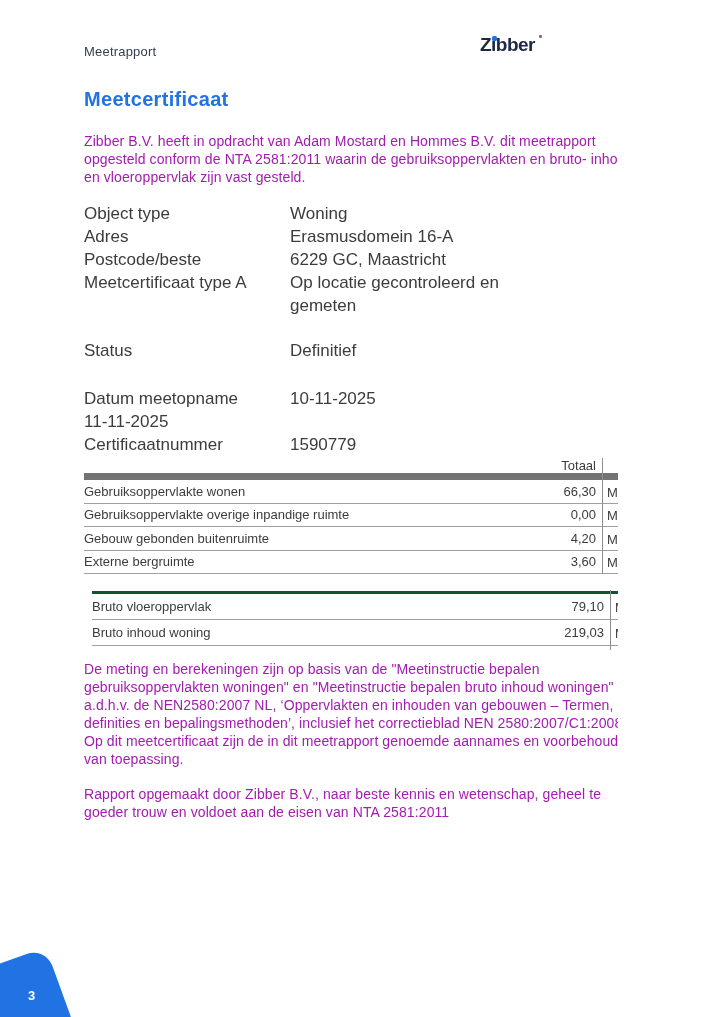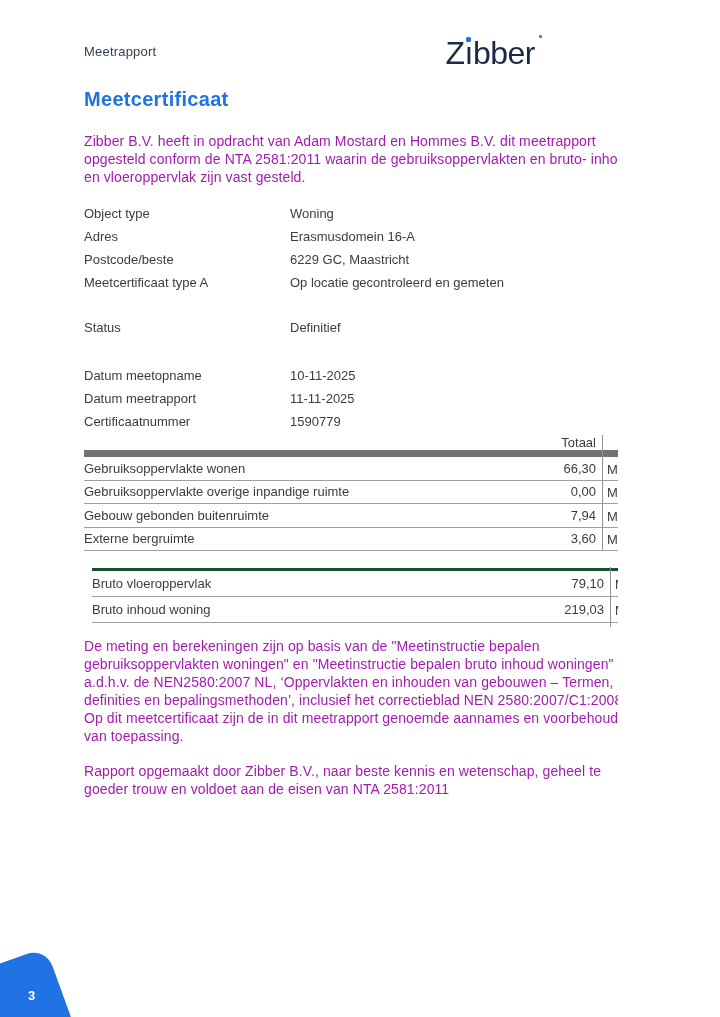--- a/index.html
+++ b/index.html
@@ -25,22 +25,22 @@
     height: 34px;
   }
   .doc-type {
     font-size: 13px;
     color: #333e54;
     letter-spacing: 0.2px;
     margin-top: 4px;
   }
   .logo {
     position: relative;
-    font-size: 32px;
-    font-weight: 400;
+    font-size: 19px;
+    font-weight: 700;
     color: #1d2845;
     letter-spacing: -0.5px;
     margin-top: -6px;
     line-height: 1.2;
   }
   .logo .i-stem { position: relative; }
   .logo .i-dot {
     position: absolute;
     left: 1px;
     top: 2px;
@@ -74,21 +74,21 @@
     line-height: 18px;
     letter-spacing: 0.1px;
     color: #a21caf;
     width: 556px;
   }
   .intro   { margin-top: 21px; }
   .legal   { margin-top: 14px; }
   .closing { margin-top: 17px; }
 
   
-  .kv { font-size: 13px; }
+  .kv { font-size: 17px; }
   .kv-row { display: flex; line-height: 23px; }
   .kv-label { width: 206px; flex: 0 0 206px; }
   .kv-value { flex: 1; }
   .details { margin-top: 16px; }
   .status  { margin-top: 22px; }
   .meta    { margin-top: 25px; }
 
   
   .table {
     position: relative;
@@ -187,21 +187,20 @@
       <span class="kv-value">Definitief</span>
     </div>
   </div>
 
   <div class="kv meta">
     <div class="kv-row">
       <span class="kv-label">Datum meetopname</span>
       <span class="kv-value">10-11-2025</span>
     </div>
     <div class="kv-row">
-      <span class="kv-label">Datum meetrapport</span>
       <span class="kv-value">11-11-2025</span>
     </div>
     <div class="kv-row">
       <span class="kv-label">Certificaatnummer</span>
       <span class="kv-value">1590779</span>
     </div>
   </div>
 
   <div class="table area-table">
     <div class="t-vline"></div>
@@ -214,21 +213,21 @@
       <span class="t-value">66,30</span>
       <span class="t-unit"><span>M</span><sup>2</sup></span>
     </div>
     <div class="t-row">
       <span class="t-label">Gebruiksoppervlakte overige inpandige ruimte</span>
       <span class="t-value">0,00</span>
       <span class="t-unit"><span>M</span><sup>2</sup></span>
     </div>
     <div class="t-row">
       <span class="t-label">Gebouw gebonden buitenruimte</span>
-      <span class="t-value">7,94</span>
+      <span class="t-value">4,20</span>
       <span class="t-unit"><span>M</span><sup>2</sup></span>
     </div>
     <div class="t-row">
       <span class="t-label">Externe bergruimte</span>
       <span class="t-value">3,60</span>
       <span class="t-unit"><span>M</span><sup>2</sup></span>
     </div>
   </div>
 
   <div class="table bruto-table">

